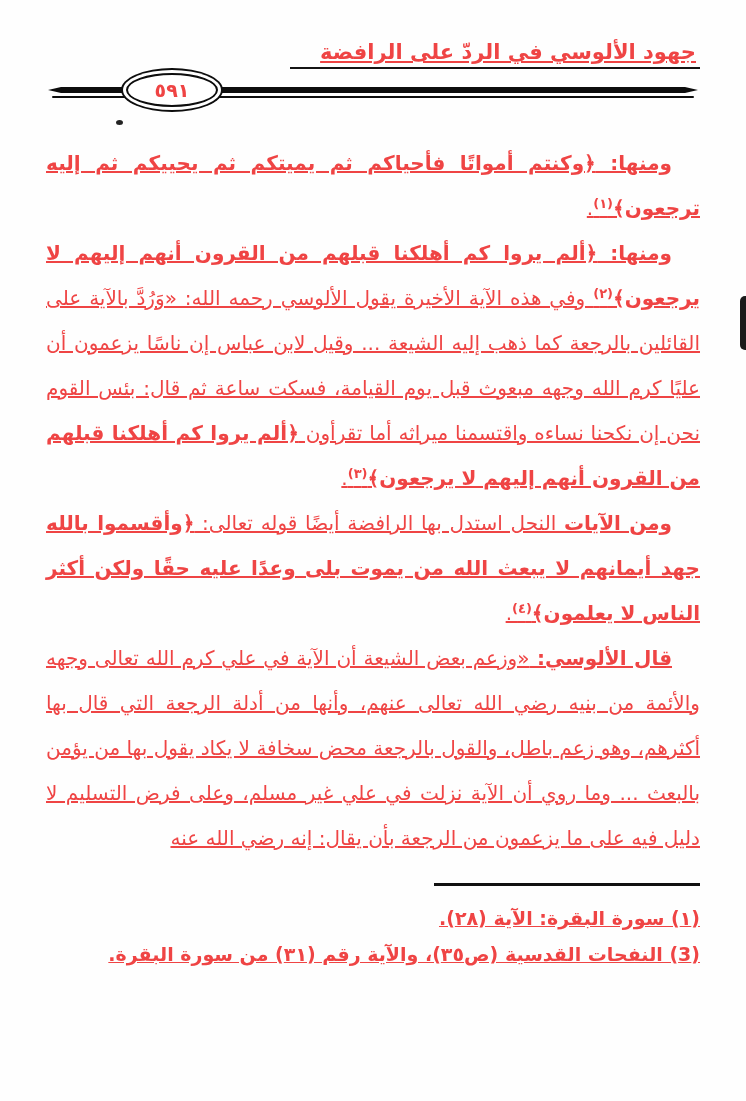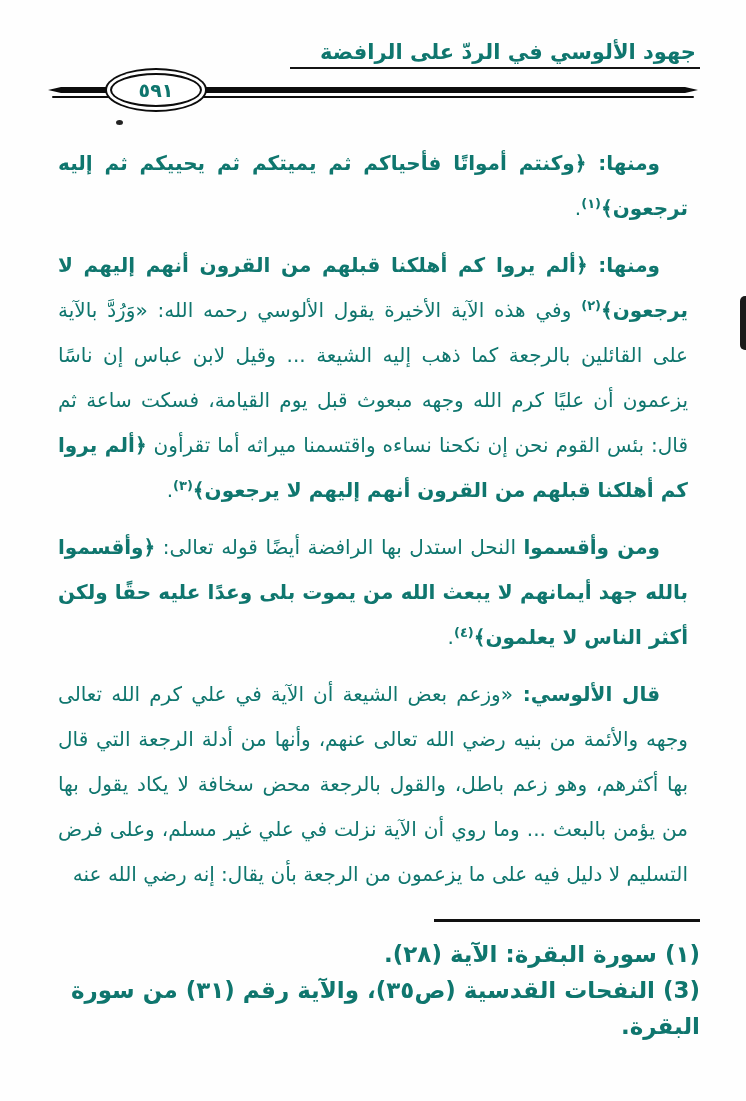--- a/index.html
+++ b/index.html
@@ -6,24 +6,25 @@
   html, body { margin: 0; padding: 0; }
   body {
     width: 746px; height: 1101px;
     background: #ffffff;
     font-family: "DejaVu Sans", "Liberation Sans", sans-serif;
   }
   .page {
     position: relative;
     width: 746px; height: 1101px;
     background: #fefefe;
-    color: #0f766e;
+    color: #ef4444;
     padding: 40px 46px 0;
     direction: rtl;
     overflow: hidden;
+    text-decoration: underline;
   }
 
   
   .page-header { margin-bottom: 24px; }
   .header-title {
     width: fit-content;
     font-size: 21px;
     font-weight: bold;
     padding: 0 4px 3px 30px;
     border-bottom: 2px solid #141414;
@@ -32,56 +33,56 @@
   .rule-main {
     position: absolute; left: 2px; right: 2px; top: 8px; height: 6px;
     background: #0d0d0d;
     clip-path: polygon(0 50%, 2% 0, 98% 0, 100% 50%, 98% 100%, 2% 100%);
   }
   .rule-echo {
     position: absolute; left: 6px; right: 6px; top: 17px; height: 2px;
     background: #0d0d0d; border-radius: 2px;
   }
   .page-badge {
-    position: absolute; left: 64px; top: -6px;
+    position: absolute; left: 80px; top: -6px;
     width: 92px; height: 34px;
     background: #ffffff;
     border: 2px solid #0d0d0d;
     border-radius: 50%;
     box-shadow: 0 0 0 3px #ffffff, 0 0 0 5px #0d0d0d;
     display: flex; align-items: center; justify-content: center;
     z-index: 2;
   }
   .page-num { font-size: 19px; font-weight: bold; letter-spacing: 2px; }
 
   
   .body-text {
     font-size: 20px;
     line-height: 45px;
     text-align: justify;
   }
-  .para { margin: 12px; text-indent: 28px; }
+  .para { margin: 0; text-indent: 28px; }
   .lead  { font-weight: bold; }
   .verse { font-weight: bold; }
   .fnref {
     font-size: 13px;
     font-weight: bold;
     line-height: 0;
     vertical-align: 7px;
   }
 
   
   .footnotes { margin-top: 22px; }
   .footrule {
     width: 266px; height: 3px;
     background: #111111;
     margin: 0 0 14px auto; 
   }
   .footnote {
-    font-size: 23px;
+    font-size: 19px;
     font-weight: bold;
     line-height: 36px;
     text-align: right;
   }
 
   
   .edge-artifact {
     position: absolute; right: 0; top: 296px;
     width: 6px; height: 54px;
     background: #1a1a1a;
@@ -109,21 +110,21 @@
       </div>
     </div>
   </header>
 
   <main class="body-text">
 
     <p class="para"><span class="lead">ومنها: </span><span class="verse">﴿وكنتم أمواتًا فأحياكم ثم يميتكم ثم يحييكم ثم إليه ترجعون﴾</span><sup class="fnref">(١)</sup><span class="txt">.</span></p>
 
     <p class="para"><span class="lead">ومنها: </span><span class="verse">﴿ألم يروا كم أهلكنا قبلهم من القرون أنهم إليهم لا يرجعون﴾</span><sup class="fnref">(٢)</sup><span class="txt"> وفي هذه الآية الأخيرة يقول الألوسي رحمه الله: «وَرُدَّ بالآية على القائلين بالرجعة كما ذهب إليه الشيعة ... وقيل لابن عباس إن ناسًا يزعمون أن عليًا كرم الله وجهه مبعوث قبل يوم القيامة، فسكت ساعة ثم قال: بئس القوم نحن إن نكحنا نساءه واقتسمنا ميراثه أما تقرأون </span><span class="verse">﴿ألم يروا كم أهلكنا قبلهم من القرون أنهم إليهم لا يرجعون﴾</span><sup class="fnref">(٣)</sup><span class="txt">.</span></p>
 
-    <p class="para"><span class="lead">ومن وأقسموا</span><span class="txt"> النحل استدل بها الرافضة أيضًا قوله تعالى: </span><span class="verse">﴿وأقسموا بالله جهد أيمانهم لا يبعث الله من يموت بلى وعدًا عليه حقًا ولكن أكثر الناس لا يعلمون﴾</span><sup class="fnref">(٤)</sup><span class="txt">.</span></p>
+    <p class="para"><span class="lead">ومن الآيات</span><span class="txt"> النحل استدل بها الرافضة أيضًا قوله تعالى: </span><span class="verse">﴿وأقسموا بالله جهد أيمانهم لا يبعث الله من يموت بلى وعدًا عليه حقًا ولكن أكثر الناس لا يعلمون﴾</span><sup class="fnref">(٤)</sup><span class="txt">.</span></p>
 
     <p class="para"><span class="lead">قال الألوسي: </span><span class="txt">«وزعم بعض الشيعة أن الآية في علي كرم الله تعالى وجهه والأئمة من بنيه رضي الله تعالى عنهم، وأنها من أدلة الرجعة التي قال بها أكثرهم، وهو زعم باطل، والقول بالرجعة محض سخافة لا يكاد يقول بها من يؤمن بالبعث ... وما روي أن الآية نزلت في علي غير مسلم، وعلى فرض التسليم لا دليل فيه على ما يزعمون من الرجعة بأن يقال: إنه رضي الله عنه</span></p>
 
   </main>
 
   <footer class="footnotes">
     <div class="footrule"></div>
     <div class="footnote">(١) سورة البقرة: الآية (٢٨).</div>
     <div class="footnote">(3) النفحات القدسية (ص٣٥)، والآية رقم (٣١) من سورة البقرة.</div>
   </footer>

